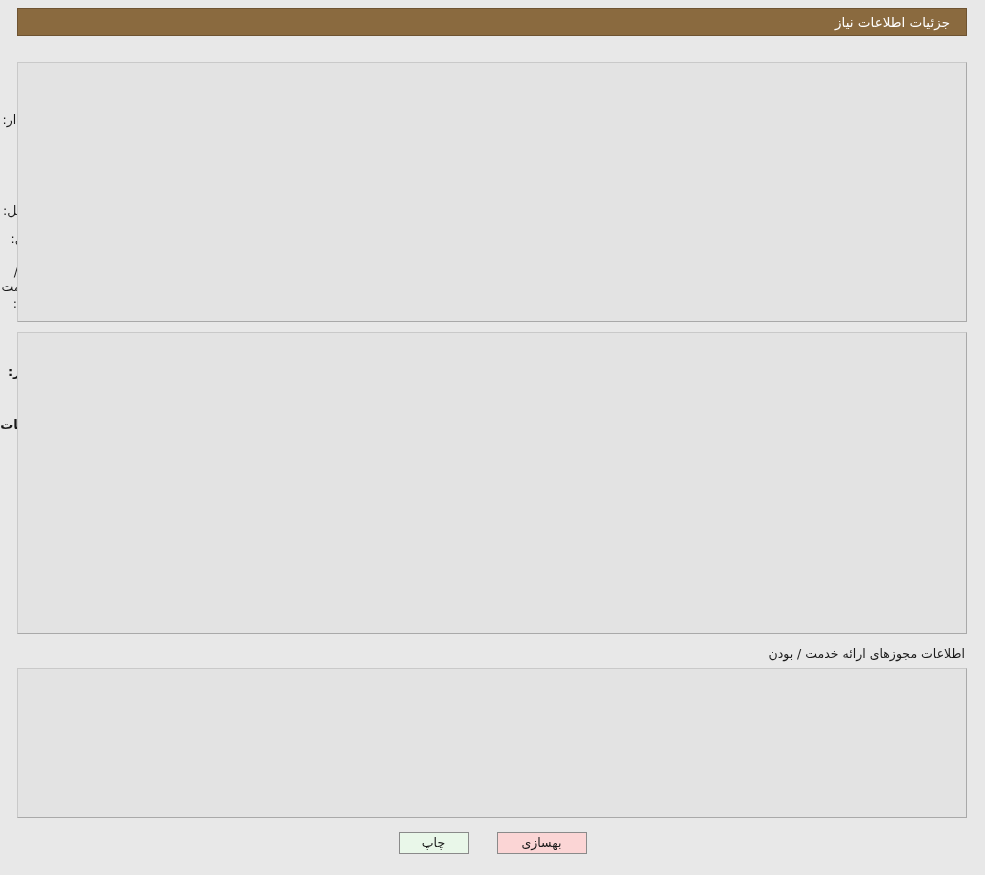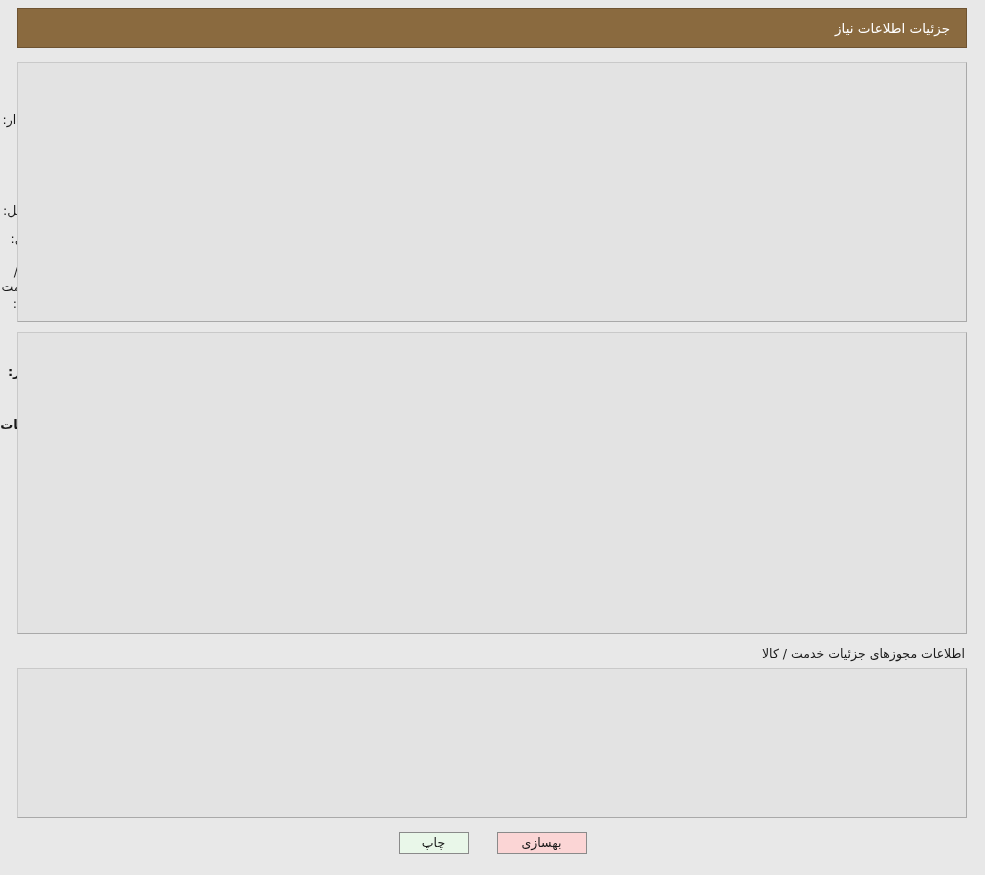--- a/index.html
+++ b/index.html
@@ -47,21 +47,21 @@
     width: 110px; height: 96px;
     border-right: 20px solid #eecccc;
     border-left: 20px solid #eecccc;
     transform: skewX(0deg);
     opacity: .55;
   }
 
   
   .titlebar {
     position: absolute; right: 18px; top: 8px;
-    width: 950px; height: 40px;
+    width: 950px; height: 28px;
     background: #8a6a3f;
     border: 1px solid #6e5331;
     display: flex; align-items: center; justify-content: flex-start;
     padding-right: 16px;
     z-index: 2;
   }
   .titlebar span { color: #fff; font-size: 13.5px; }
 
   
   .panel {
@@ -341,21 +341,21 @@
   </table>
 
   <div class="row" style="right:884px; top:585px;">
     <span class="lbl lbl-b">توضیحات خریدار:</span>
   </div>
   <div class="ta" style="position:absolute; right:76px; top:549px; width:766px; height:74px;">
     <span></span>
     <span class="grip">◥</span>
   </div>
 
-  <div class="sub-caption">اطلاعات مجوزهای جزئیات خدمت / کالا</div>
+  <div class="sub-caption">اطلاعات مجوزهای ارائه خدمت / بودن</div>
   <div class="panel panel-bottom"></div>
 
   <table class="ptbl" style="right:38px; top:727px; width:909px;">
     <thead>
       <tr>
         <th style="width:190px;">الزامی بودن ارائه مجوز</th>
         <th style="width:527px;">اعلام وضعیت مجوز توسط تامین کننده</th>
         <th style="width:192px;">جزئیات</th>
       </tr>
     </thead>

